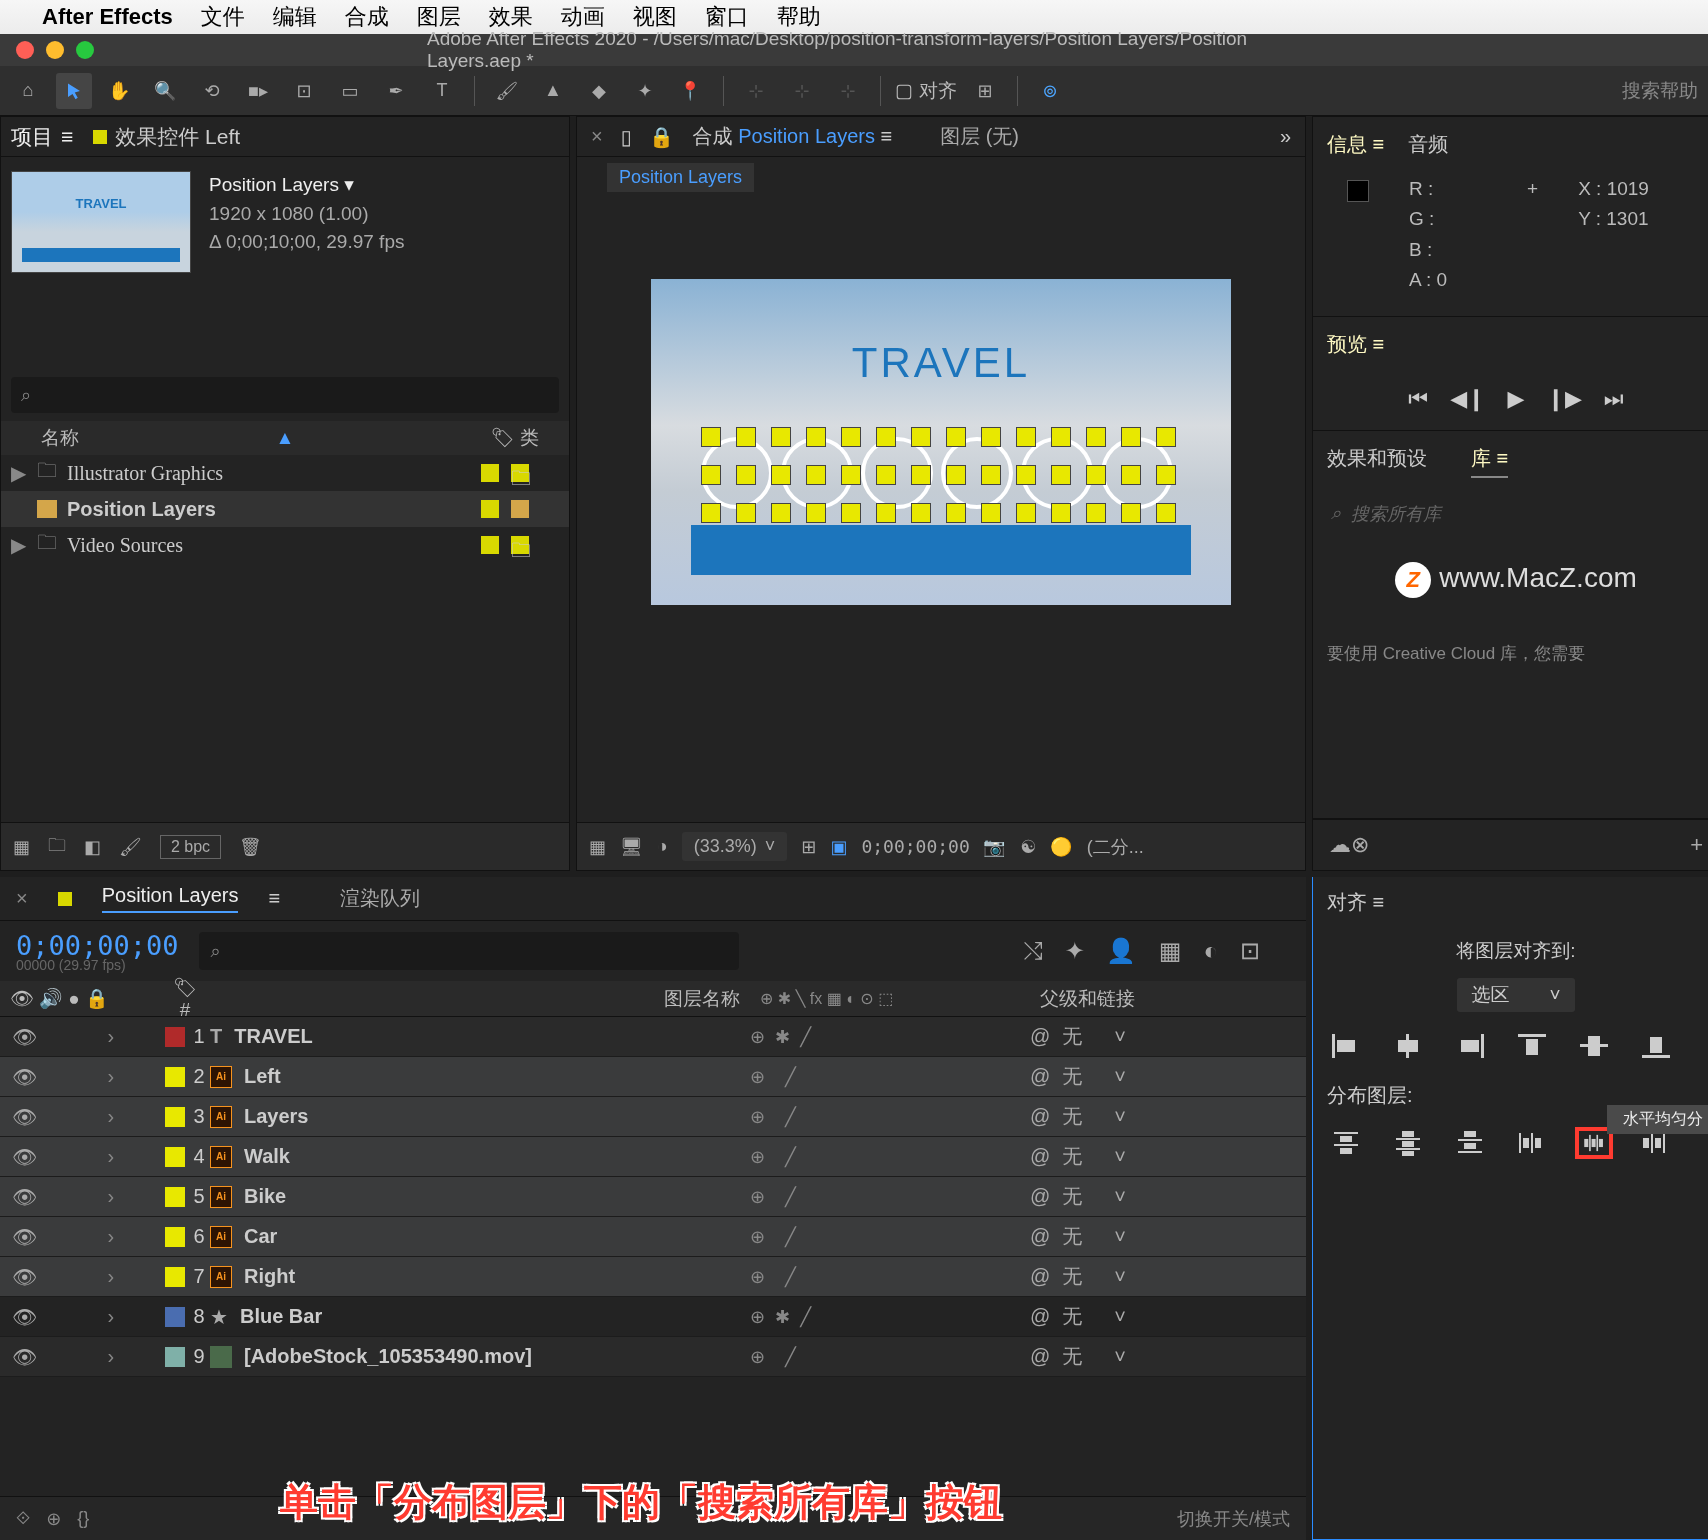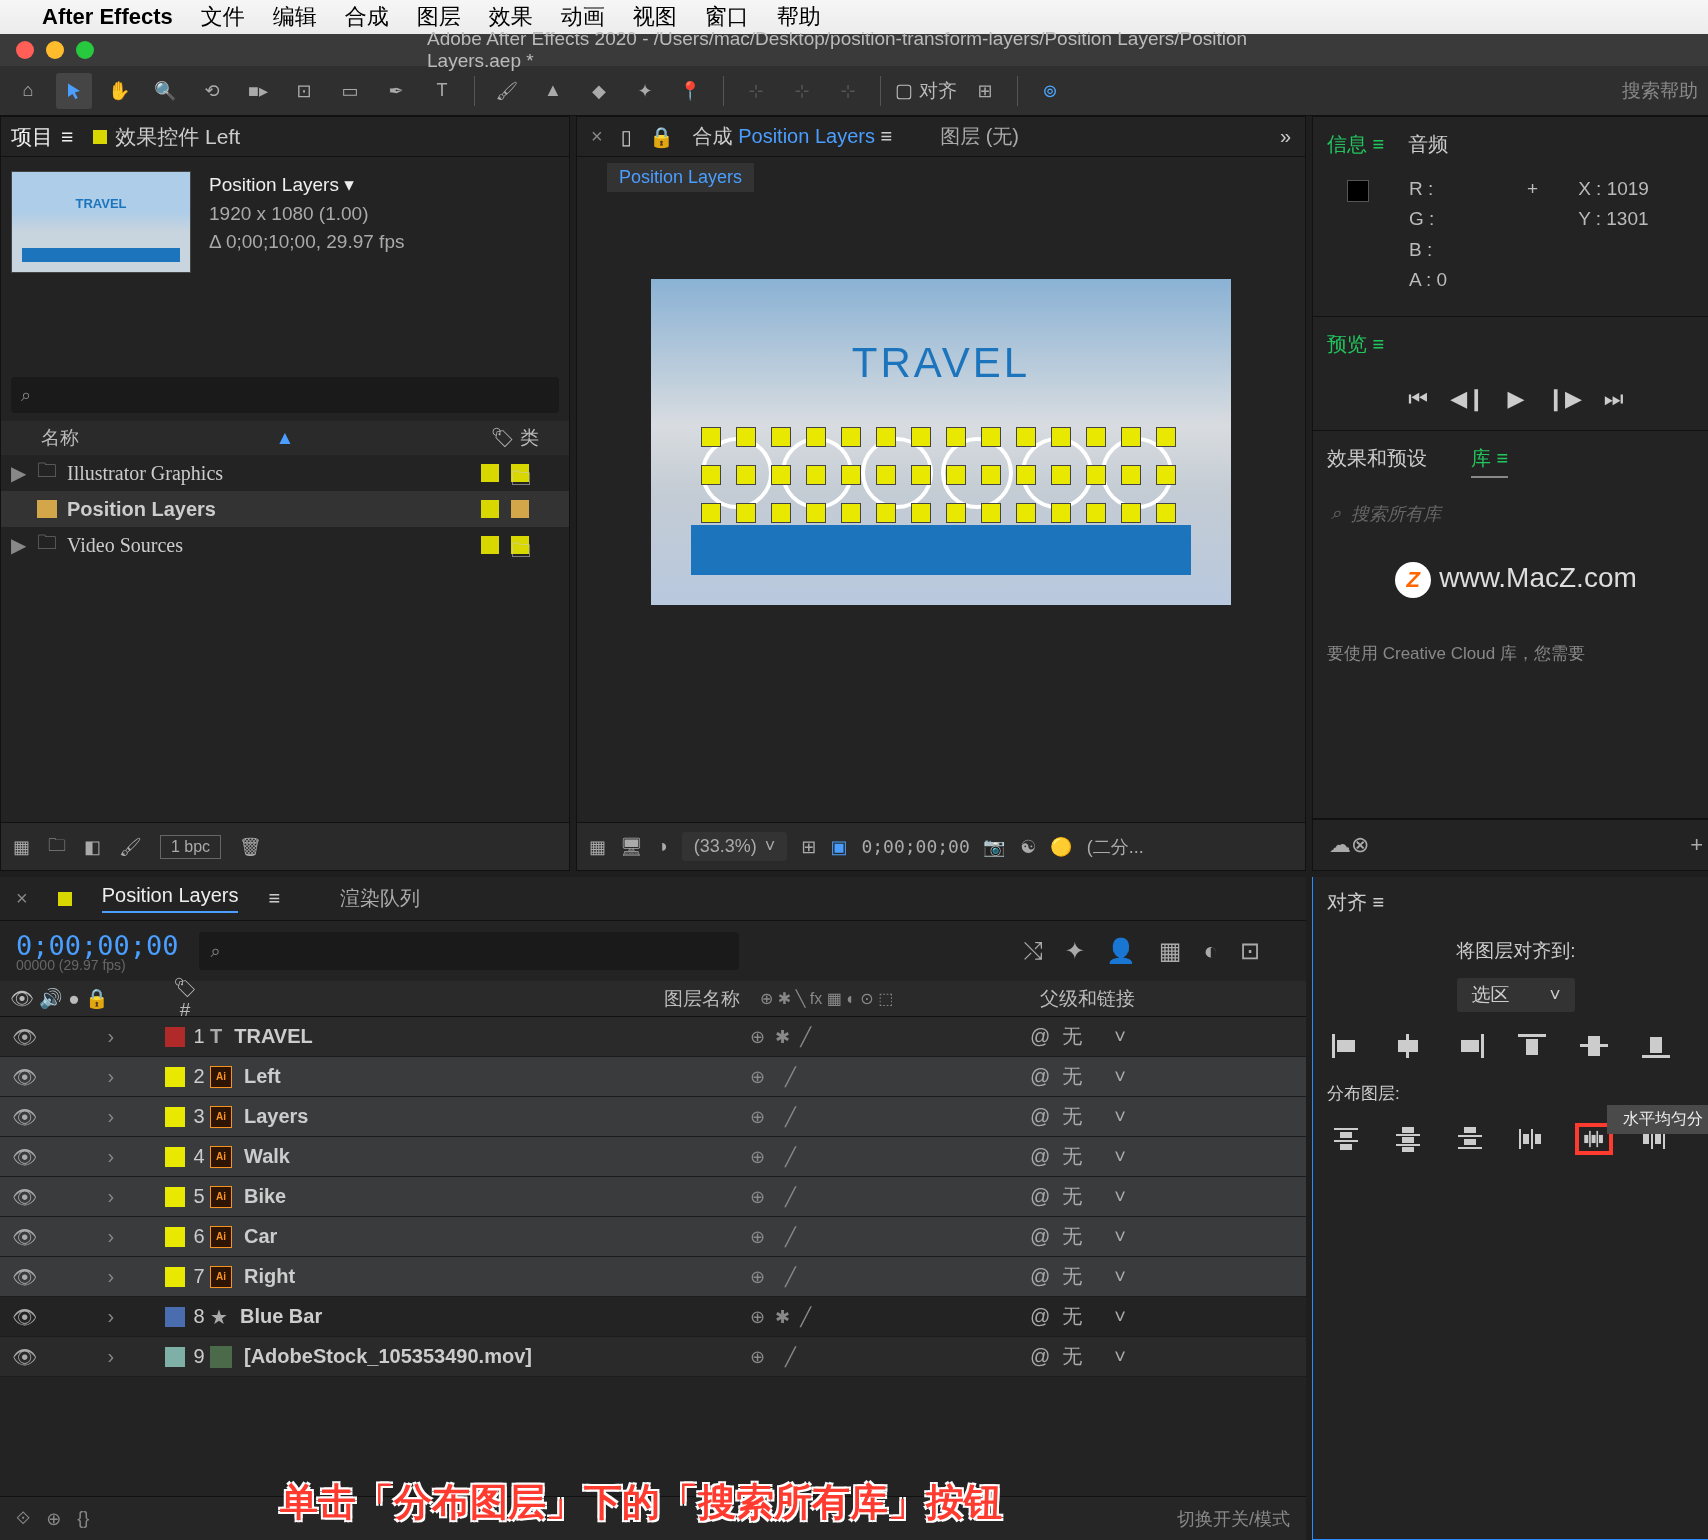--- a/index.html
+++ b/index.html
@@ -65,21 +65,21 @@
 .sel-grid { position:absolute; top:148px; left:50px; right:50px; height:100px; }
 .sel-sq { position:absolute; width:20px; height:20px; background:#e8e800; border:1px solid #444; }
 .sel-circ { position:absolute; width:72px; height:72px; border:4px solid #fff; border-radius:50%; top:10px; }
 .comp-footer { position:absolute; bottom:0; left:0; right:0; height:48px; display:flex; align-items:center; padding:0 12px; gap:14px; background:#2a2a2a; border-top:1px solid #111; color:#aaa; font-size:18px; }
 .zoom { display:flex; align-items:center; gap:8px; background:#333; padding:4px 12px; border-radius:3px; }
 
 
 .rcol { display:flex; flex-direction:column; }
 .rpanel { border-bottom:1px solid #111; padding:8px 14px; }
 .rp-tabs { display:flex; gap:24px; font-size:20px; padding:6px 0 12px; color:#ccc; }
-.rp-tabs .act { color:#22c55e;text-align:right; }
+.rp-tabs .act { color:#fef9c3;text-align:right; }
 .info-grid { display:flex; gap:40px; padding:4px 0 12px 20px; font-size:19px; color:#bbb; }
 .info-grid div { line-height:1.6; }
 .preview-ctrls { display:flex; justify-content:center; gap:22px; padding:16px 0 10px; font-size:22px; color:#ccc; }
 .lib-search { display:flex; align-items:center; gap:10px; color:#666; font-style:italic; padding:12px 4px; }
 .watermark { text-align:center; padding:24px 0; color:#ddd; font-size:28px; }
 .watermark .z { display:inline-flex; width:36px; height:36px; background:#fff; border-radius:50%; color:#f60; align-items:center; justify-content:center; font-weight:bold; font-size:22px; margin-right:8px; font-style:italic; }
 .cloud-row { display:flex; align-items:center; justify-content:space-between; padding:12px 16px; border-top:1px solid #111; color:#aaa; font-size:22px; }
 
 
 .timeline { grid-column:1/3; background:#232323; position:relative; }
@@ -111,21 +111,21 @@
 .tl-footer .tglabel { margin-left:auto; }
 
 
 .align { background:#232323; border:1px solid #2a8cff; border-top:none; padding:8px 14px; position:relative; }
 .al-tabs { font-size:20px; padding:4px 0 14px; display:flex; gap:10px; }
 .al-row { font-size:19px; padding:8px 0; display:flex; align-items:center; gap:14px;flex-direction:column; }
 .al-select { background:#333; padding:4px 14px; border-radius:3px; display:flex; align-items:center; gap:40px; }
 .al-btns { display:flex; gap:24px; padding:10px 0; }
 .al-btn { width:38px; height:32px; display:flex; align-items:center; justify-content:center; color:#ccc; }
 .al-btn svg { width:32px; height:28px; }
-.al-label { font-size:17px; padding:10px 0 8px; color:#ccc; }
+.al-label { font-size:20px; padding:10px 0 8px; color:#ccc; }
 .hlbox { border:4px solid #ff3b30; padding:2px; }
 .tooltip { position:absolute; right:0; top:228px; background:#4a4a4a; color:#eee; font-size:16px; padding:4px 16px; }
 
 
 .annotation { position:absolute; left:280px; bottom:12px; font-size:38px; font-weight:bold; color:#ff3b30; text-shadow:2px 2px 0 #fff,-2px -2px 0 #fff,2px -2px 0 #fff,-2px 2px 0 #fff; }
 </style>
 </head>
 <body>
 
 <div class="menubar">
@@ -231,21 +231,21 @@
         <span class="folder-ic">🗀</span>
         <span style="font-family:Georgia">Video Sources</span>
       <span class="yend"></span>
         <span class="yend2">🗀</span>
     </div>
     <div class="proj-footer">
       <span>▦</span>
       <span>🗀</span>
       <span>◧</span>
       <span>🖌</span>
-      <span class="bpc">1 bpc</span>
+      <span class="bpc">2 bpc</span>
       <span>🗑</span>
     </div>
   </div>
 
   <div class="panel">
     <div class="comp-tabs">
       <span style="color:#888">×</span>
       <span>▯</span>
       <span>🔒</span>
       <span><span>合成</span> <span class="ct-label">Position Layers</span> ≡</span>

